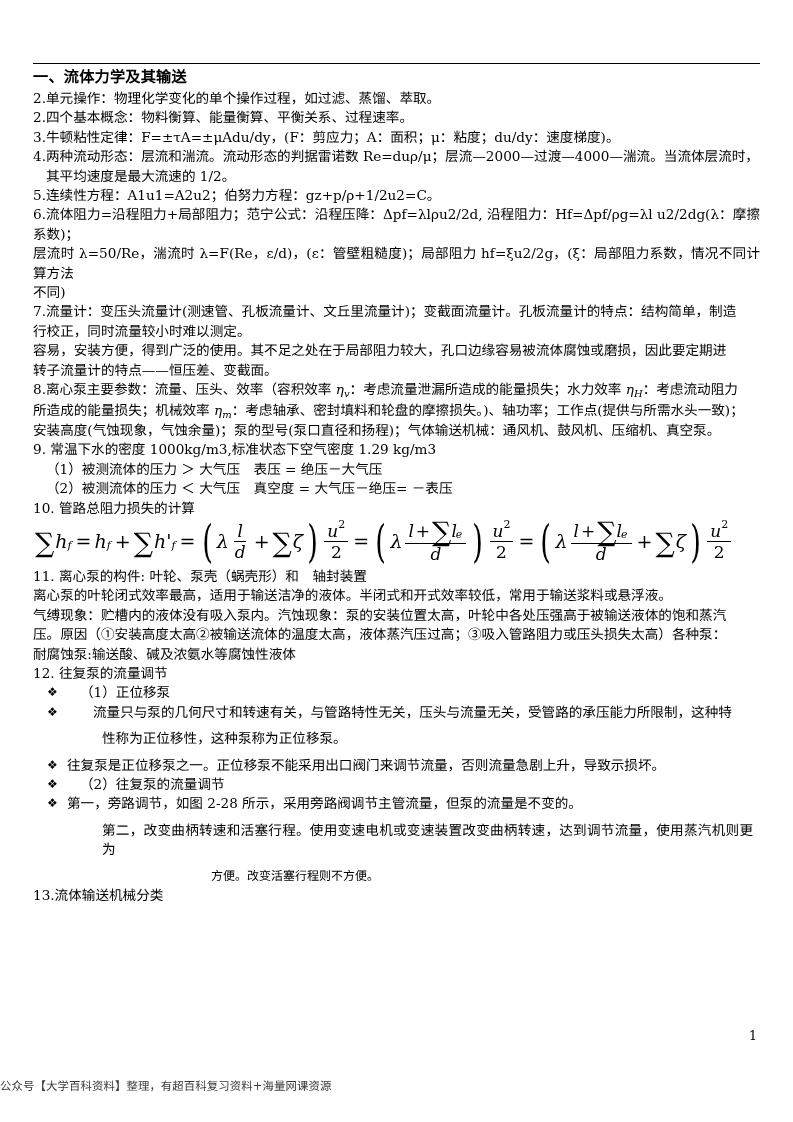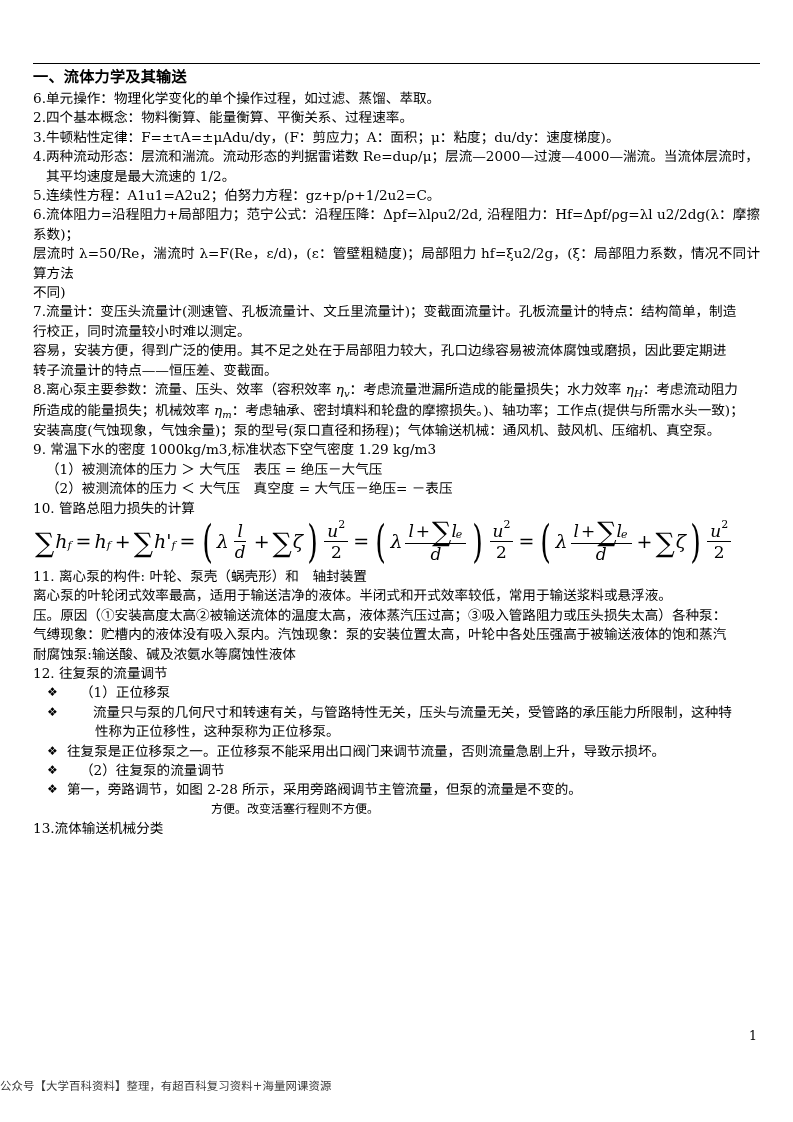--- a/index.html
+++ b/index.html
@@ -131,21 +131,21 @@
     font-size: 12px;
   }
   .bullet-text {
     flex: 1 1 auto;
     text-align: justify;
     text-justify: inter-ideograph;
   }
   .sub-indent-1 {
     font-size: 13.6px;
     line-height: 19.4px;
-    margin: 0;
+    margin: 7px;
     padding-left: 62px;
     text-align: justify;
     text-justify: inter-ideograph;
   }
   .sub-indent-2 {
     font-size: 12px;
     line-height: 19.4px;
     margin: 0;
     padding-left: 178px;
   }
@@ -182,21 +182,21 @@
 </style>
 </head>
 <body>
 
 <div class="page">
 
   <div class="hrule"></div>
 
   <h1 class="doc-title">一、流体力学及其输送</h1>
 
-  <p class="para">6.单元操作：物理化学变化的单个操作过程，如过滤、蒸馏、萃取。</p>
+  <p class="para">2.单元操作：物理化学变化的单个操作过程，如过滤、蒸馏、萃取。</p>
   <p class="para">2.四个基本概念：物料衡算、能量衡算、平衡关系、过程速率。</p>
   <p class="para">3.牛顿粘性定律：F=±τA=±μAdu/dy，(F：剪应力；A：面积；μ：粘度；du/dy：速度梯度)。</p>
   <p class="para">4.两种流动形态：层流和湍流。流动形态的判据雷诺数 Re=duρ/μ；层流—2000—过渡—4000—湍流。当流体层流时，</p>
   <p class="para"><span class="indent-space-sm"></span><span>其平均速度是最大流速的 1/2。</span></p>
   <p class="para">5.连续性方程：A1u1=A2u2；伯努力方程：gz+p/ρ+1/2u2=C。</p>
   <p class="para">6.流体阻力=沿程阻力+局部阻力；范宁公式：沿程压降：Δpf=λlρu2/2d, 沿程阻力：Hf=Δpf/ρg=λl u2/2dg(λ：摩擦系数)；</p>
   <p class="para">层流时 λ=50/Re，湍流时 λ=F(Re，ε/d)，(ε：管壁粗糙度)；局部阻力 hf=ξu2/2g，(ξ：局部阻力系数，情况不同计算方法</p>
   <p class="para">不同)</p>
   <p class="para">7.流量计：变压头流量计(测速管、孔板流量计、文丘里流量计)；变截面流量计。孔板流量计的特点：结构简单，制造</p>
   <p class="para">行校正，同时流量较小时难以测定。</p>
@@ -293,22 +293,22 @@
             <span class="mi">u</span>
             <span class="sup2">2</span>
           </span>
         <span class="den">2</span>
       </span>
     </div>
   </div>
 
   <p class="para">11. 离心泵的构件: 叶轮、泵壳（蜗壳形）和　轴封装置</p>
   <p class="para">离心泵的叶轮闭式效率最高，适用于输送洁净的液体。半闭式和开式效率较低，常用于输送浆料或悬浮液。</p>
+  <p class="para">气缚现象：贮槽内的液体没有吸入泵内。汽蚀现象：泵的安装位置太高，叶轮中各处压强高于被输送液体的饱和蒸汽</p>
   <p class="para">压。原因（①安装高度太高②被输送流体的温度太高，液体蒸汽压过高；③吸入管路阻力或压头损失太高）各种泵：</p>
-  <p class="para">气缚现象：贮槽内的液体没有吸入泵内。汽蚀现象：泵的安装位置太高，叶轮中各处压强高于被输送液体的饱和蒸汽</p>
   <p class="para">耐腐蚀泵:输送酸、碱及浓氨水等腐蚀性液体</p>
 
   <p class="para">12. 往复泵的流量调节</p>
 
   <div class="bullet-row">
     <span class="bullet-glyph">❖</span>
     <span class="bullet-text"><span class="indent-space-sm"></span><span>（1）正位移泵</span></span>
   </div>
 
   <div class="bullet-row">
@@ -324,20 +324,21 @@
 
   <div class="bullet-row">
     <span class="bullet-glyph">❖</span>
     <span class="bullet-text"><span class="indent-space-sm"></span><span>（2）往复泵的流量调节</span></span>
   </div>
 
   <div class="bullet-row">
     <span class="bullet-glyph">❖</span>
     <span class="bullet-text">第一，旁路调节，如图 2-28 所示，采用旁路阀调节主管流量，但泵的流量是不变的。</span>
   </div>
+  <p class="sub-indent-1">第二，改变曲柄转速和活塞行程。使用变速电机或变速装置改变曲柄转速，达到调节流量，使用蒸汽机则更为</p>
   <p class="sub-indent-2">方便。改变活塞行程则不方便。</p>
 
   <p class="para">13.流体输送机械分类</p>
 
   <div class="page-number">1</div>
   <div class="footer-note">公众号【大学百科资料】整理，有超百科复习资料+海量网课资源</div>
 
 </div>
 
 </body></html>

